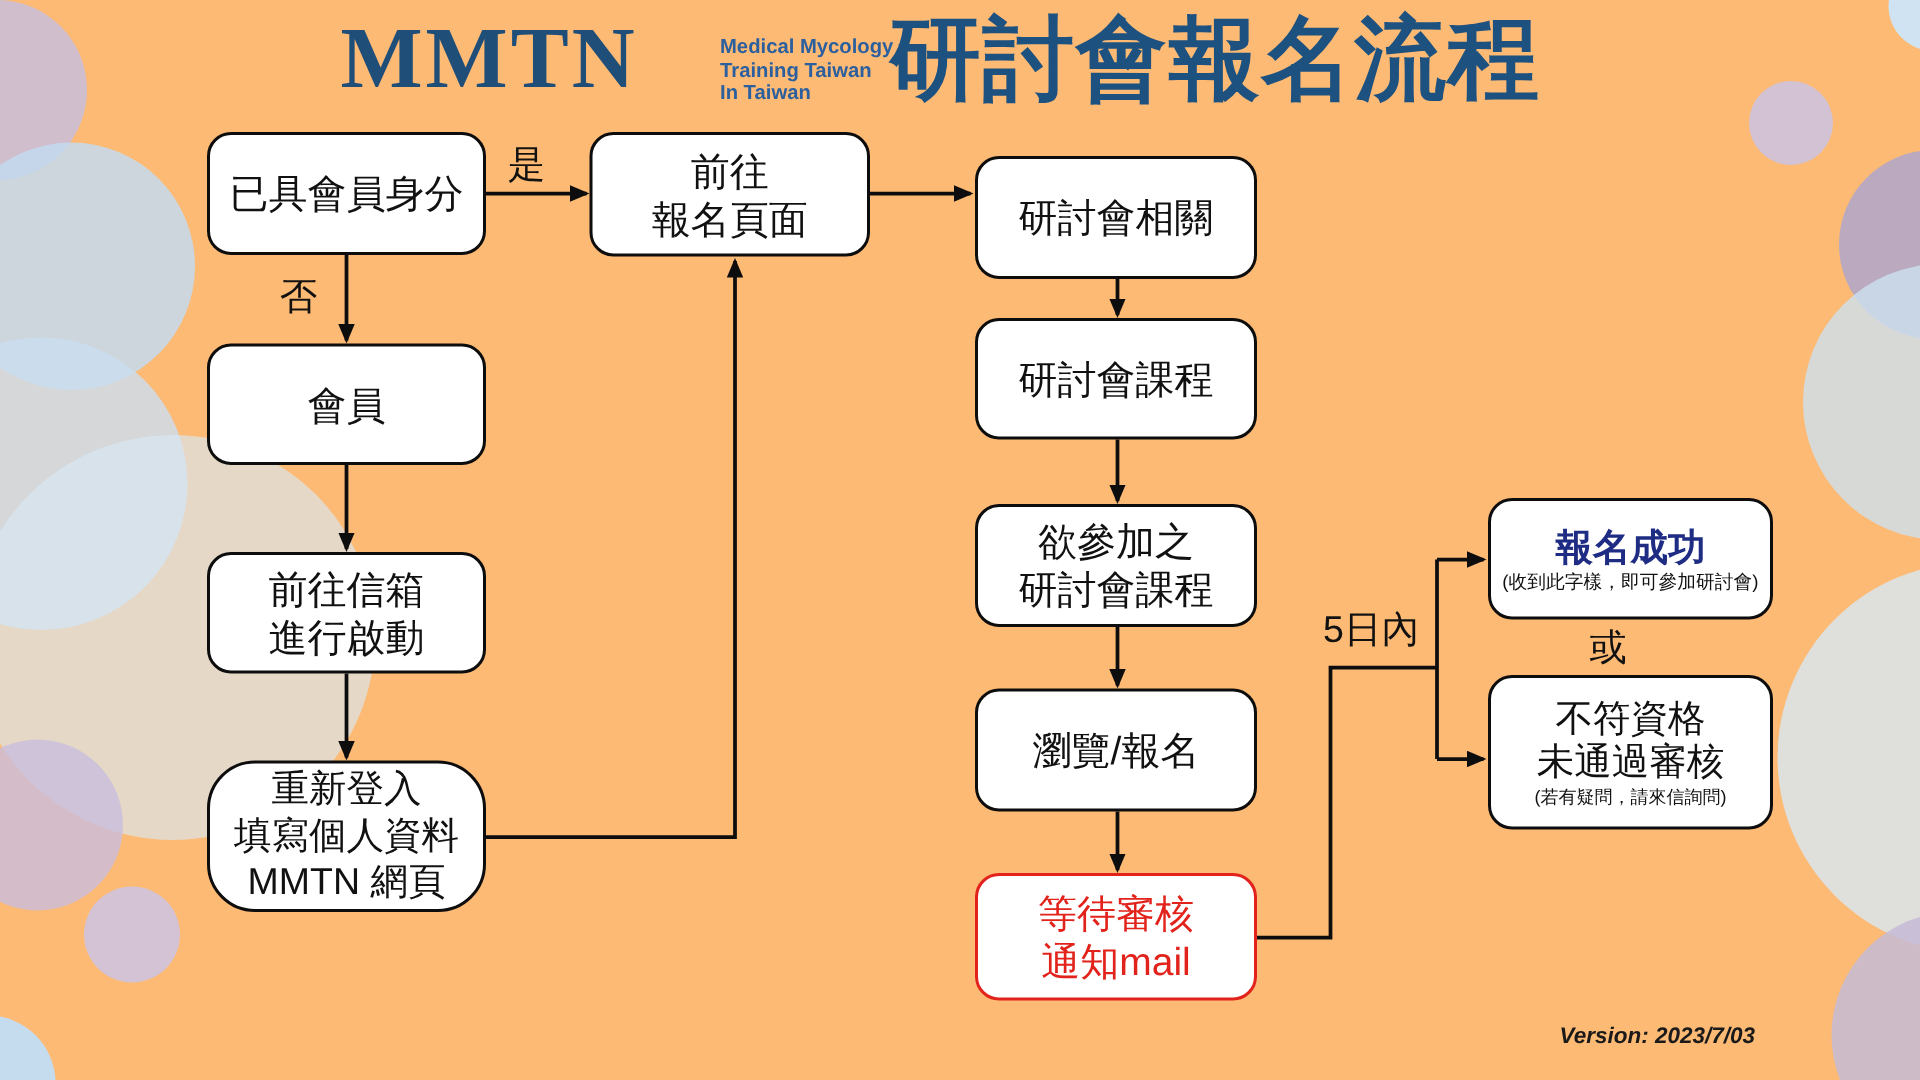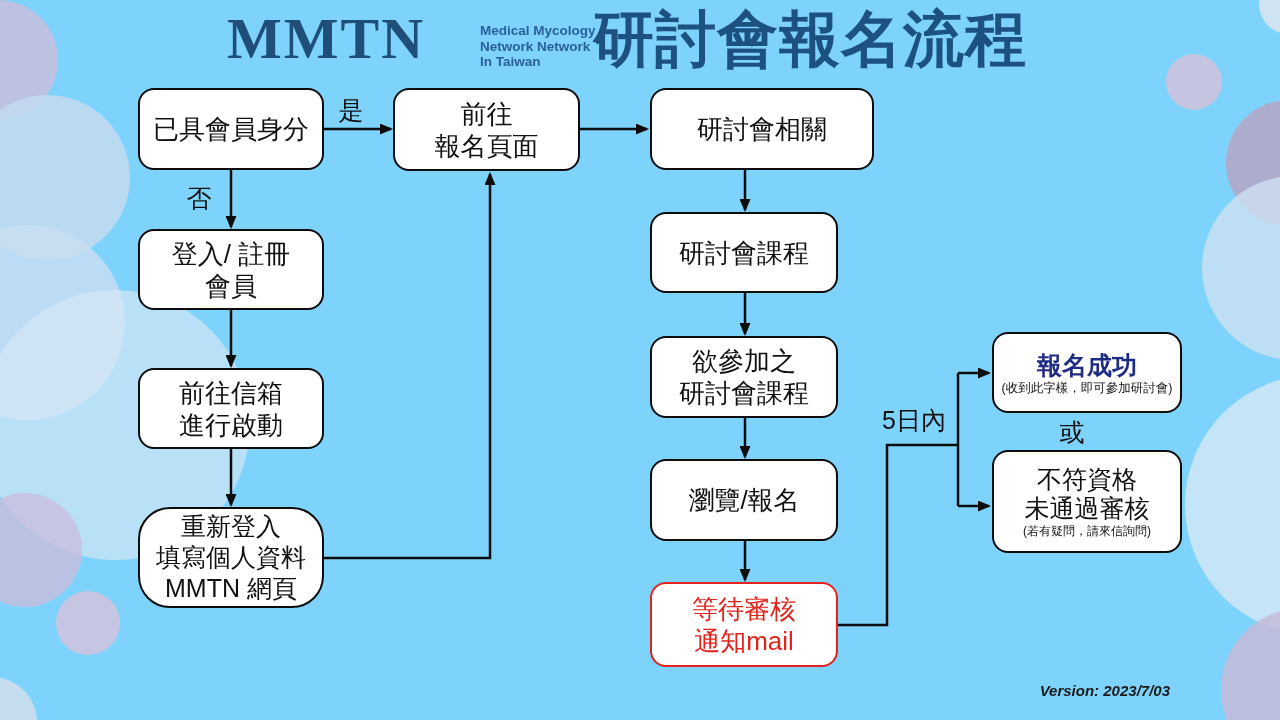--- a/index.html
+++ b/index.html
@@ -1,17 +1,17 @@
 <!DOCTYPE html>
 <html><head>
 <meta charset="utf-8">
 <style>
   html,body{margin:0;padding:0;background:#777;}
   .stage{
-    position:relative;width:1280px;height:720px;background:#7dd3fc;
+    position:relative;width:1280px;height:720px;background:#fdba74;
     overflow:hidden;font-family:"Liberation Sans","DejaVu Sans",sans-serif;
   }
   .circle{position:absolute;border-radius:50%;}
   .layer{position:absolute;left:0;top:0;}
   
   .logo-word{
     position:absolute;left:227px;top:8px;width:250px;height:62px;
     font-family:"Liberation Serif","DejaVu Serif",serif;font-weight:bold;
     font-size:58px;line-height:62px;color:#1f4e79;letter-spacing:2px;z-index:3;
   }
@@ -83,48 +83,47 @@
       <polyline points="838,625 887,625 887,445 958,445"></polyline>
       <line x1="958" y1="373" x2="958" y2="506"></line>
       <line x1="958" y1="373" x2="989" y2="373" marker-end="url(#arr)"></line>
       <line x1="958" y1="506" x2="989" y2="506" marker-end="url(#arr)"></line>
     </g>
   </svg>
 
   <div class="logo-word">MMTN</div>
   <div class="logo-sub">
     <span style="display:block;">Medical Mycology</span>
-    <span style="display:block;">Network Network</span>
+    <span style="display:block;">Training Taiwan</span>
     <span style="display:block;">In Taiwan</span>
   </div>
   <div class="page-title">研討會報名流程</div>
 
   <div class="box" style="left:138px;top:88px;width:186px;height:82px;">
     <span>已具會員身分</span>
   </div>
   <div class="box" style="left:138px;top:229px;width:186px;height:81px;">
-    <span>登入/ 註冊</span>
     <span>會員</span>
   </div>
   <div class="box" style="left:138px;top:368px;width:186px;height:81px;">
     <span>前往信箱</span>
     <span>進行啟動</span>
   </div>
   <div class="box" style="left:138px;top:507px;width:186px;height:101px;font-size:25px;line-height:31px;border-radius:32px;">
     <span>重新登入</span>
     <span>填寫個人資料</span>
     <span>MMTN 網頁</span>
   </div>
 
   <div class="box" style="left:393px;top:88px;width:187px;height:83px;">
     <span>前往</span>
     <span>報名頁面</span>
   </div>
 
-  <div class="box" style="left:650px;top:88px;width:224px;height:82px;">
+  <div class="box" style="left:650px;top:104px;width:188px;height:82px;">
     <span>研討會相關</span>
   </div>
   <div class="box" style="left:650px;top:212px;width:188px;height:81px;">
     <span>研討會課程</span>
   </div>
   <div class="box" style="left:650px;top:336px;width:188px;height:82px;">
     <span>欲參加之</span>
     <span>研討會課程</span>
   </div>
   <div class="box" style="left:650px;top:459px;width:188px;height:82px;">

